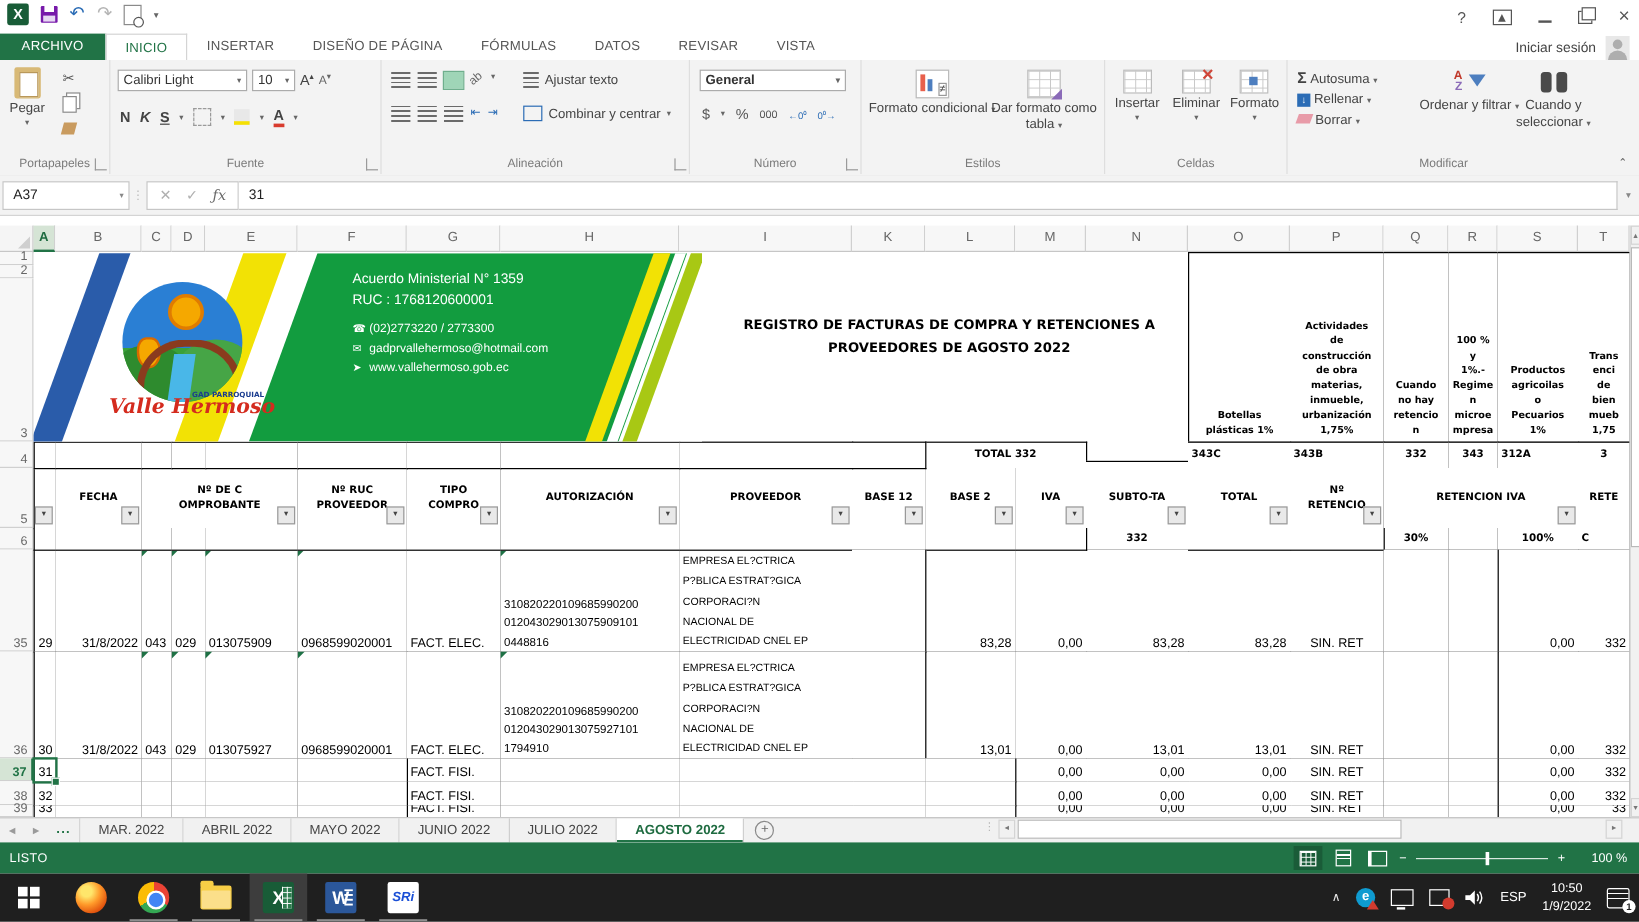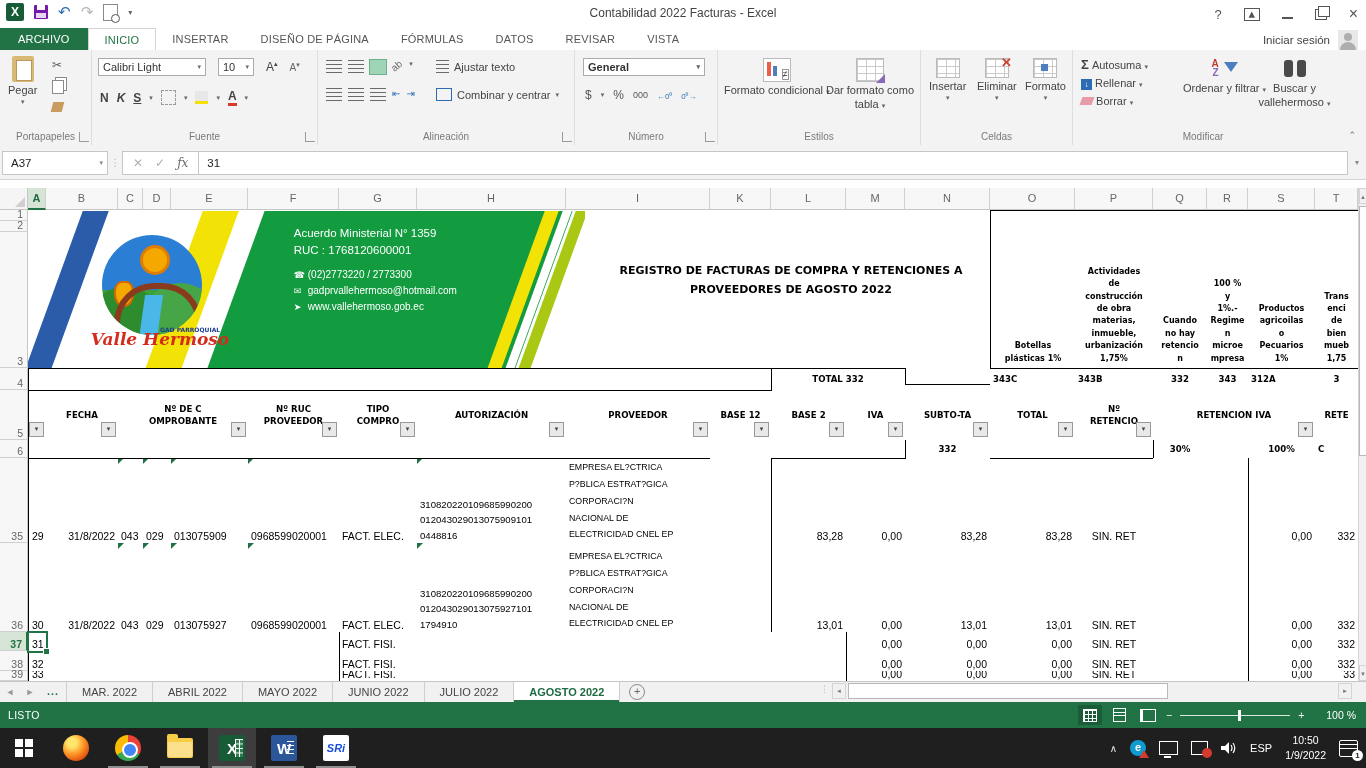--- a/index.html
+++ b/index.html
@@ -194,21 +194,20 @@
 
   <div class="titlebar">
     <div class="qat">
       <span class="xl-logo">X</span>
       <span class="save"></span>
       <span class="undo">↶</span>
       <span class="redo">↶</span>
       <span class="prev"></span>
       <span class="cust">▾</span>
     </div>
-    <div class="tb-title">Contabilidad 2022 Facturas - Excel</div>
     <div class="winbtns">
       <span>?</span>
       <span class="wb-ribbon">▴</span>
       <span class="wb-min"></span>
       <span class="wb-rest"></span>
       <span style="font-size:16px;">×</span>
     </div>
   </div>
 
   <div class="tabrow" id="tabrow">
@@ -239,21 +238,21 @@
       <div style="position:absolute;left:52px;top:8px;display:flex;flex-direction:column;gap:8px;font-size:12px;color:#555;">
         <span>✂</span>
         <span style="display:inline-block;width:10px;height:12px;border:1px solid #8a8a8a;background:#fff;box-shadow:3px -3px 0 -1px #fff,3px -3px #8a8a8a;"></span>
         <span style="display:inline-block;width:11px;height:10px;background:#c99b5f;transform:skewX(-15deg);"></span>
       </div>
       <div class="glabel">Portapapeles</div>
       <span class="launcher"></span>
     </div>
 
     <div class="rgroup" style="left:92px;width:226px;">
-      <div style="position:absolute;left:6px;top:8px;display:flex;gap:12px;align-items:center;justify-content:space-between;">
+      <div style="position:absolute;left:6px;top:8px;display:flex;gap:4px;align-items:center;justify-content:space-between;">
         <div class="combo" style="width:108px;">
           <span>Calibri Light</span>
             <span class="caret">▾</span>
         </div>
         <div class="combo" style="width:36px;">
           <span>10</span>
             <span class="caret">▾</span>
         </div>
         <span style="font-size:12px;">A<sup style="font-size:7px;">▴</sup></span>
         <span style="font-size:10px;color:#666;">A<sup style="font-size:7px;">▾</sup></span>
@@ -372,21 +371,21 @@
           <span style="position:absolute;left:1px;top:9px;font-size:10px;font-weight:bold;color:#8a6ab8;">Z</span>
           <span style="position:absolute;right:0;top:4px;width:0;height:0;border-left:7px solid transparent;border-right:7px solid transparent;border-top:10px solid #4d7ebf;"></span>
         </span>
         <span class="rib-label2"><span>Ordenar y filtrar</span> <span class="caret">▾</span></span>
       </div>
       <div style="position:absolute;left:183px;top:8px;" class="bigbtn">
         <span style="position:relative;width:26px;height:22px;">
           <span style="position:absolute;left:2px;top:2px;width:9px;height:17px;background:#4a4a4a;border-radius:3px;"></span>
           <span style="position:absolute;right:2px;top:2px;width:9px;height:17px;background:#4a4a4a;border-radius:3px;"></span>
         </span>
-        <span class="rib-label2"><span>Buscar y vallehermoso</span> <span class="caret">▾</span></span>
+        <span class="rib-label2"><span>Cuando y seleccionar</span> <span class="caret">▾</span></span>
       </div>
       <div class="glabel">Modificar</div>
     </div>
     <span class="collapse">⌃</span>
   </div>
 
   <div class="fbar">
     <div class="namebox">
       <span>A37</span>
       <span class="nb-caret">▾</span>

